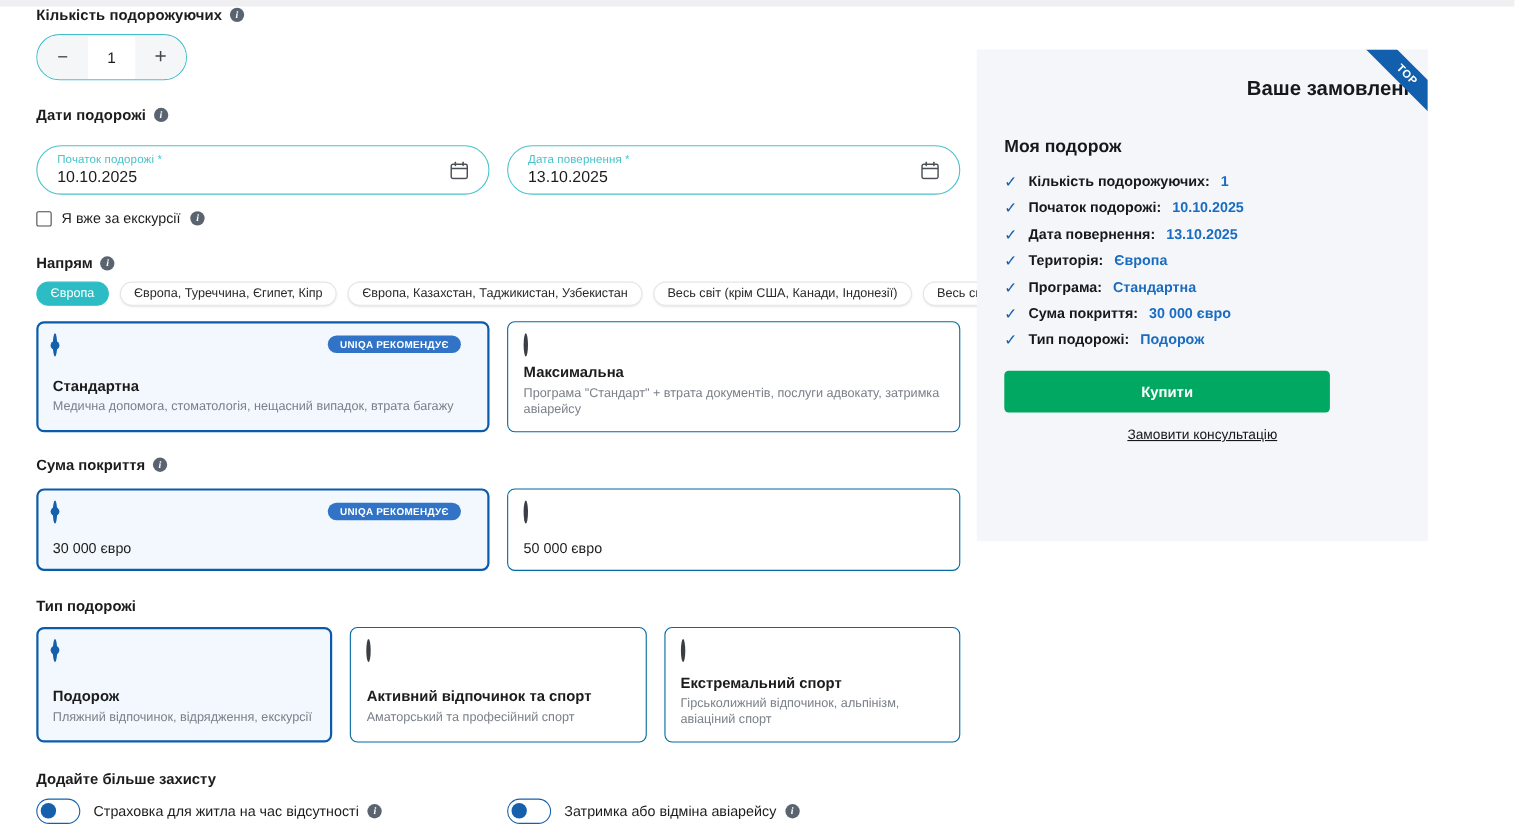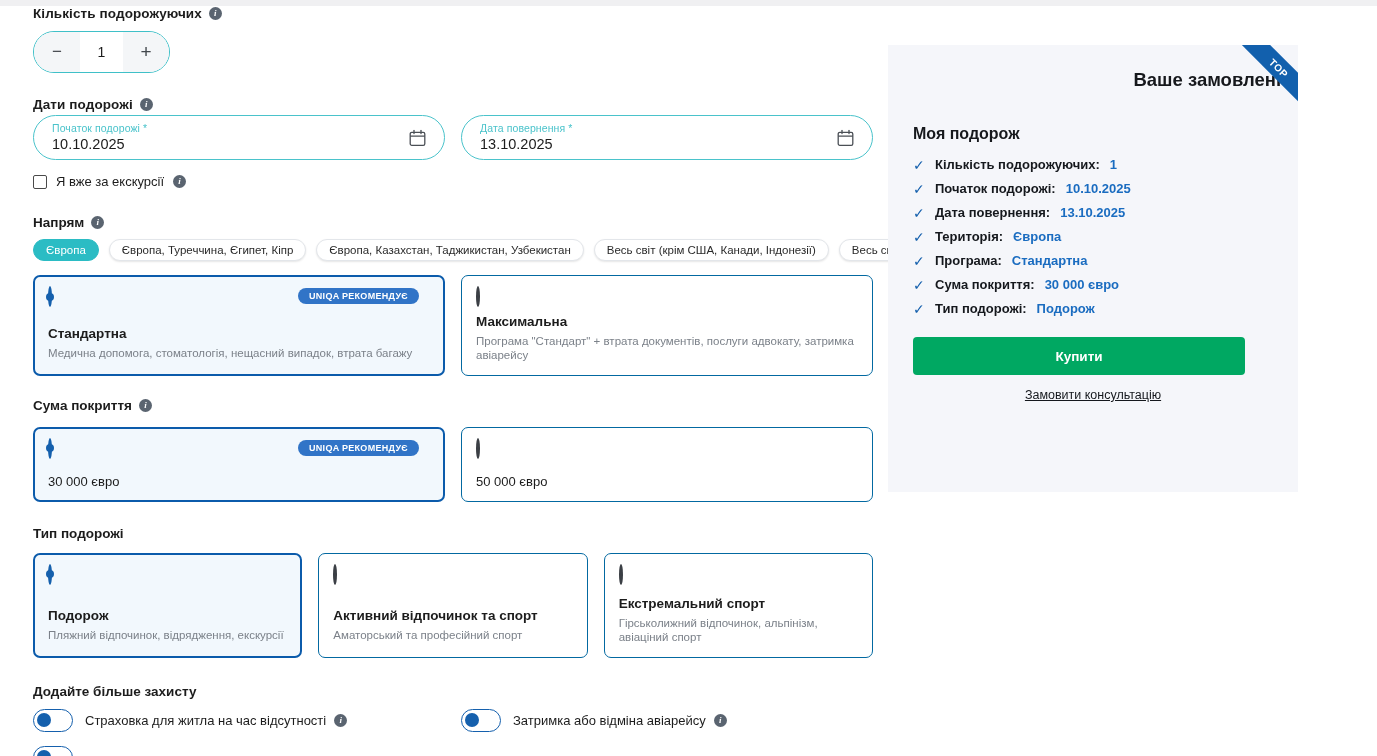--- a/index.html
+++ b/index.html
@@ -87,21 +87,21 @@
   .stepper .val {
     flex: 1;
     background: #ffffff;
     display: flex; align-items: center; justify-content: center;
     font-size: 14px;
     color: #1c1c1c;
   }
 
   
   .dates-row {
-    margin-top: 3px;
+    margin-top: 20px;
     display: flex;
     gap: 16px;
     justify-content: center;
   }
   .date-field {
     position: relative;
     width: 412px; height: 45px;
     border: 1px solid #4ac3cb;
     border-radius: 23px;
     background: #ffffff;
@@ -370,21 +370,21 @@
     color: #16181c;
   }
   .price-val {
     font-size: 16.5px;
     font-weight: 700;
     color: #1a6cc0;
   }
   .buy-btn {
     display: block;
     margin: 21px 25px 0 25px;
-    width: 332px;
+    width: 296px;
     height: 38px;
     background: #00a862;
     color: #ffffff;
     border: none;
     border-radius: 4px;
     font-family: inherit;
     font-size: 13.5px;
     font-weight: 700;
     cursor: pointer;
   }

